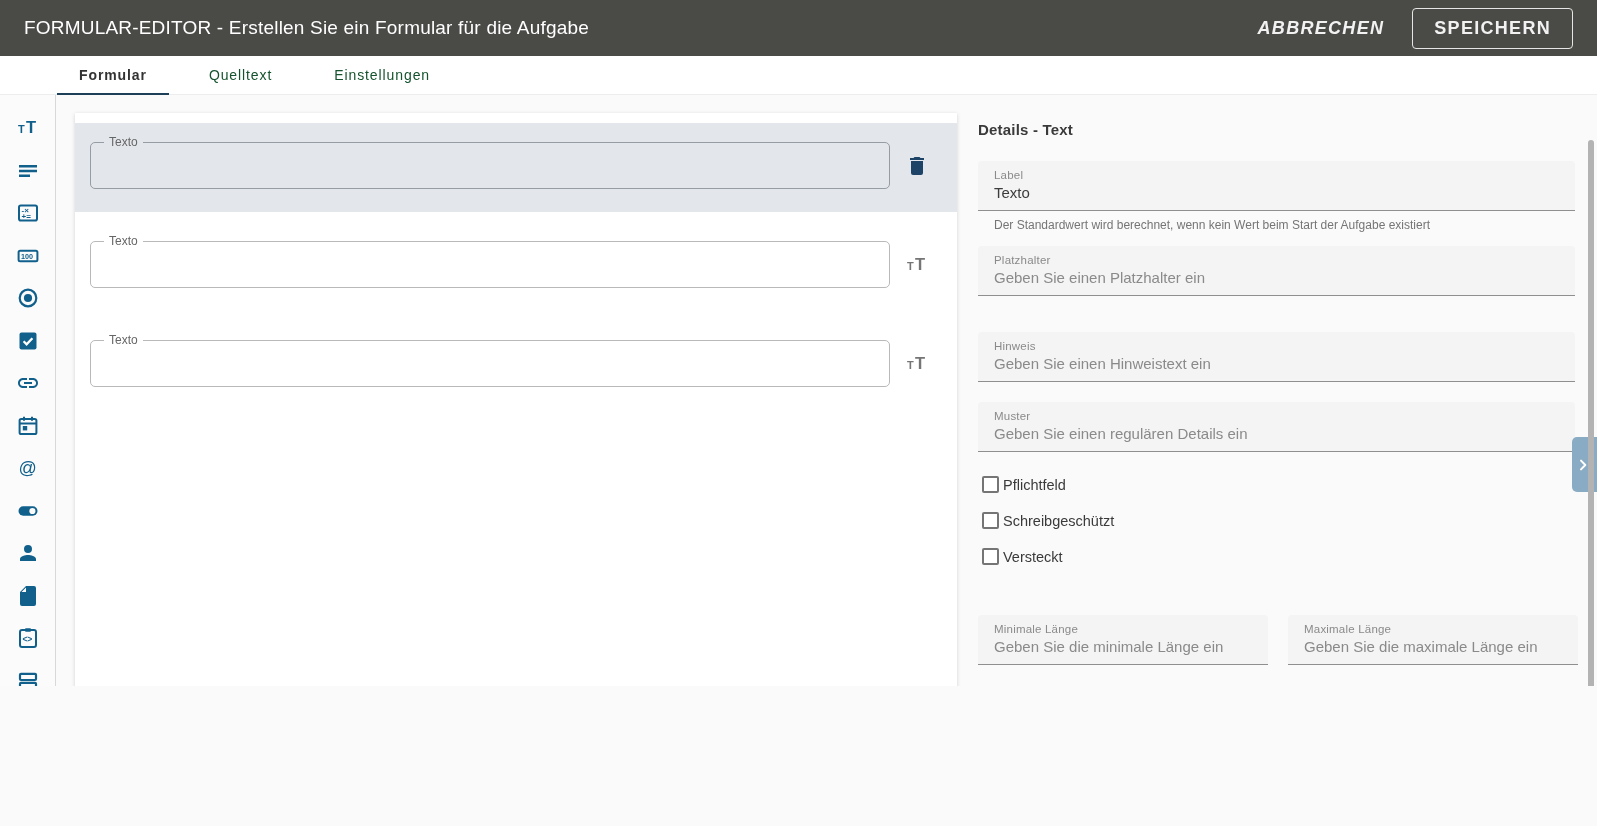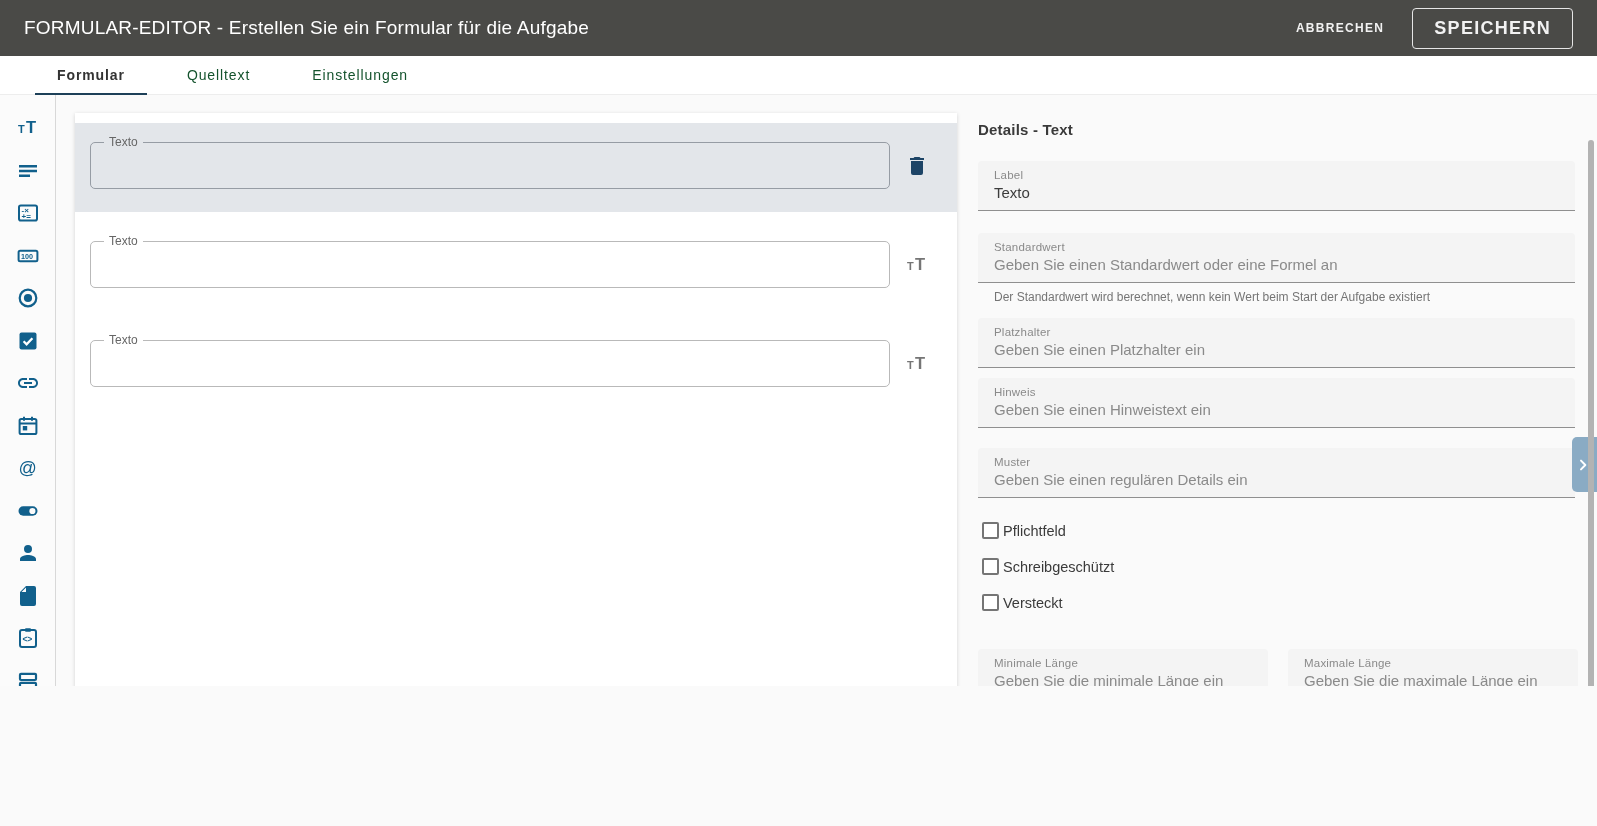--- a/index.html
+++ b/index.html
@@ -6,28 +6,28 @@
   html,body { width:1597px; height:826px; overflow:hidden; }
   body { font-family:"Liberation Sans", sans-serif; background:#fafafa; }
   .app { position:relative; width:1597px; height:686px; overflow:hidden; background:#fafafa; }
 
   
   .hdr { position:absolute; top:0; left:0; right:0; height:56px; background:#4a4a47;
          display:flex; align-items:center; padding:0 24px; z-index:10; }
   .hdr-title { color:#fff; font-size:19px; font-weight:500; letter-spacing:.2px; }
   .hdr-actions { margin-left:auto; display:flex; align-items:center; gap:28px; }
   .btn-text { background:none; border:none; color:#f2f2f2; font-family:inherit;
-              font-size:12px; font-weight:700; letter-spacing:1.3px; cursor:pointer; }
+              font-size:18px; font-weight:700; letter-spacing:1.3px; cursor:pointer;font-style:italic; }
   .btn-outline { background:none; border:1px solid #e6e6e6; border-radius:4px; color:#f2f2f2;
                  font-family:inherit; font-size:18px; font-weight:700; letter-spacing:1.3px;
                  padding:9px 21px; cursor:pointer; }
 
   
   .tabbar { position:absolute; top:56px; left:0; right:0; height:39px; background:#fff;
-            display:flex; align-items:stretch; padding-left:35px; border-bottom:1px solid #ededed; z-index:9; }
+            display:flex; align-items:stretch; padding-left:57px; border-bottom:1px solid #ededed; z-index:9; }
   .tab { min-width:106px; padding:0 22px; margin-right:18px; display:flex; align-items:center;
          justify-content:center; font-size:14px; letter-spacing:.9px; color:#14532d;
          position:relative; cursor:pointer; }
   .tab.active { color:#333; font-weight:700; }
   .tab.active::after { content:""; position:absolute; left:0; right:0; bottom:-1px; height:2px; background:#1d4058; }
 
   
   .palette { position:absolute; top:95px; left:0; width:56px; bottom:0; background:#fbfbfb;
              border-right:1px solid #d8d8d8; display:flex; flex-direction:column; align-items:center;
              padding-top:21px; gap:18.5px; }
@@ -55,21 +55,21 @@
   .details { position:absolute; left:958px; top:95px; width:620px; bottom:0; padding:26px 0 12px 20px; }
   .details h2 { font-size:15px; font-weight:700; color:#3a3a3a; margin:0 0 9px; letter-spacing:.2px; }
   .ffield { width:597px; height:50px; background:#f4f4f4; border-bottom:1px solid #8f8f8f;
             border-radius:4px 4px 0 0; padding:8px 16px 0; cursor:text; }
   .ffield.half { width:290px; }
   .flabel { display:block; font-size:11.5px; color:#8a8a8a; margin-bottom:3px; letter-spacing:.2px; }
   .fvalue { display:block; font-size:15px; color:#3c3c3c; white-space:nowrap; overflow:hidden; }
   .fvalue.ph { color:#8a8a8a; }
   .helper { margin:7px 0 0 16px; font-size:12px; color:#757575; }
   .mt20 { margin-top:20px; } .mt22 { margin-top:22px; } .mt23 { margin-top:23px; }
-  .mt14 { margin-top:14px; } .mt25 { margin-top:10px; } .mt38 { margin-top:38px; }
+  .mt14 { margin-top:14px; } .mt25 { margin-top:36px; } .mt38 { margin-top:50px; }
   .cb-row { display:flex; align-items:center; gap:4px; margin:19px 0 0 4px; height:17px; }
   .cb-row.first { margin-top:24px; }
   .cb-box { width:17px; height:17px; border:2px solid #757575; border-radius:2px; background:#fff;
             flex:none; cursor:pointer; }
   .cb-label { font-size:14.5px; color:#3a3a3a; }
   .two-col { display:flex; gap:20px; }
 
   
   .panel-handle { position:absolute; right:0; top:437px; width:25px; height:55px;
                   background:#8aabc4; border-radius:5px 0 0 5px; display:flex; align-items:center;
@@ -228,24 +228,20 @@
 
   <section class="details">
     <h2>Details - Text</h2>
 
 
     <div class="ffield mt23">
       <span class="flabel">Label</span>
       <span class="fvalue">Texto</span>
     </div>
 
-    <div class="ffield mt22">
-      <span class="flabel">Standardwert</span>
-      <span class="fvalue ph">Geben Sie einen Standardwert oder eine Formel an</span>
-    </div>
     <p class="helper">Der Standardwert wird berechnet, wenn kein Wert beim Start der Aufgabe existiert</p>
 
     <div class="ffield mt14">
       <span class="flabel">Platzhalter</span>
       <span class="fvalue ph">Geben Sie einen Platzhalter ein</span>
     </div>
 
     <div class="ffield mt25">
       <span class="flabel">Hinweis</span>
       <span class="fvalue ph">Geben Sie einen Hinweistext ein</span>

